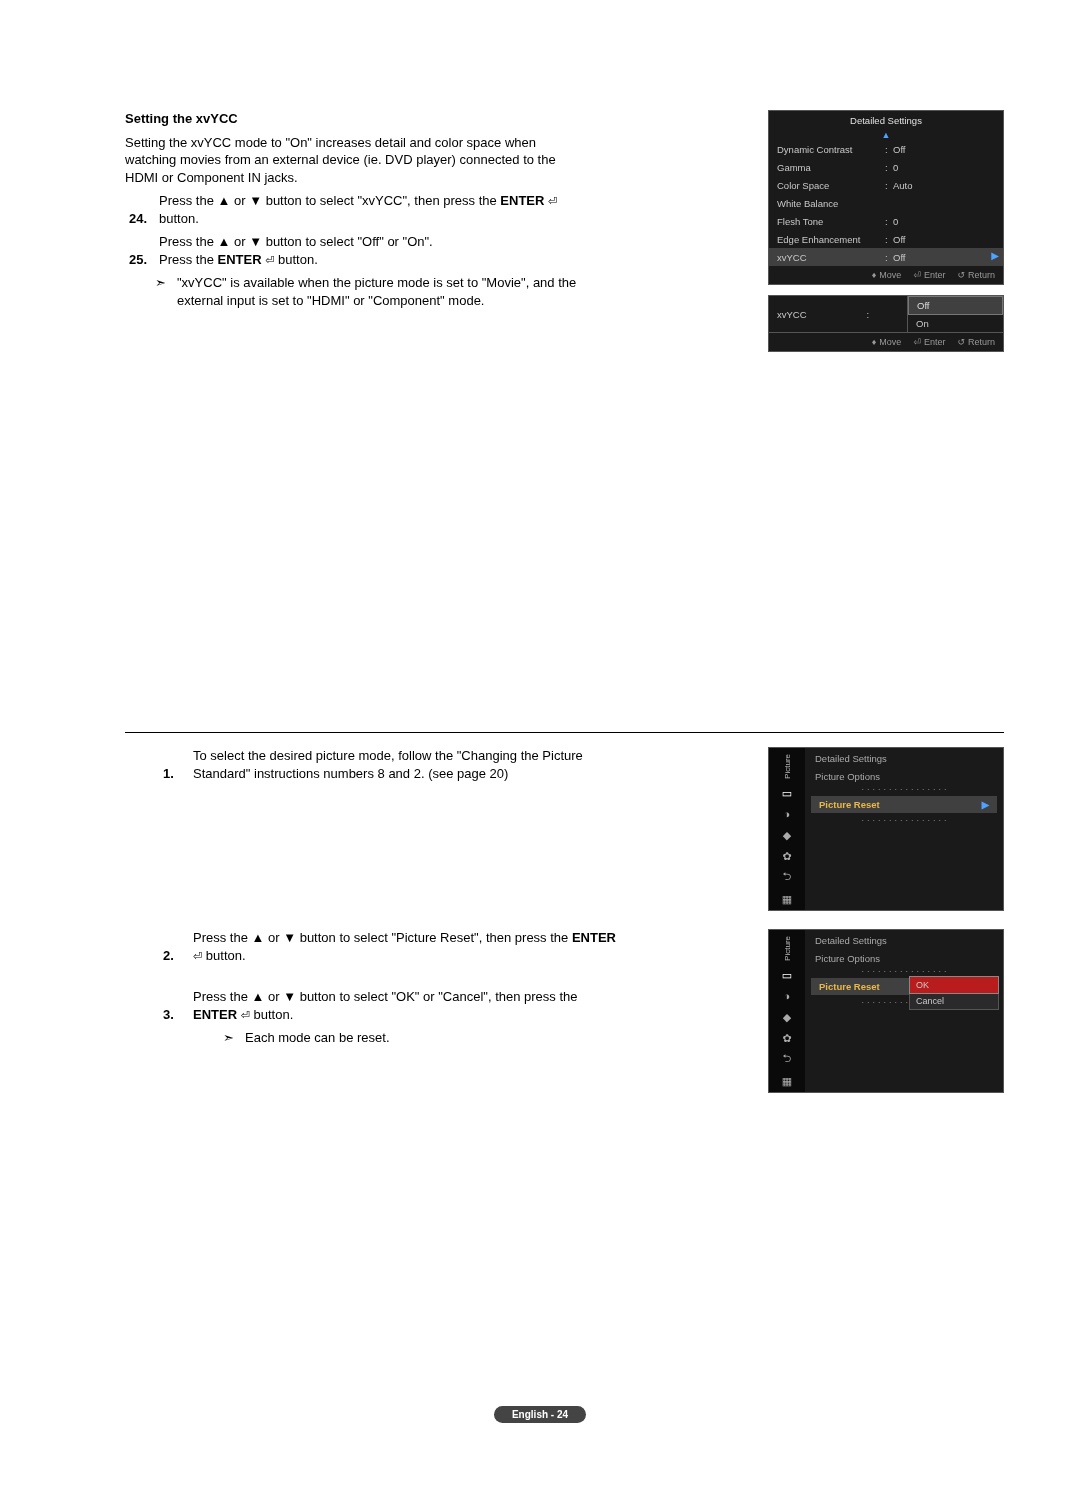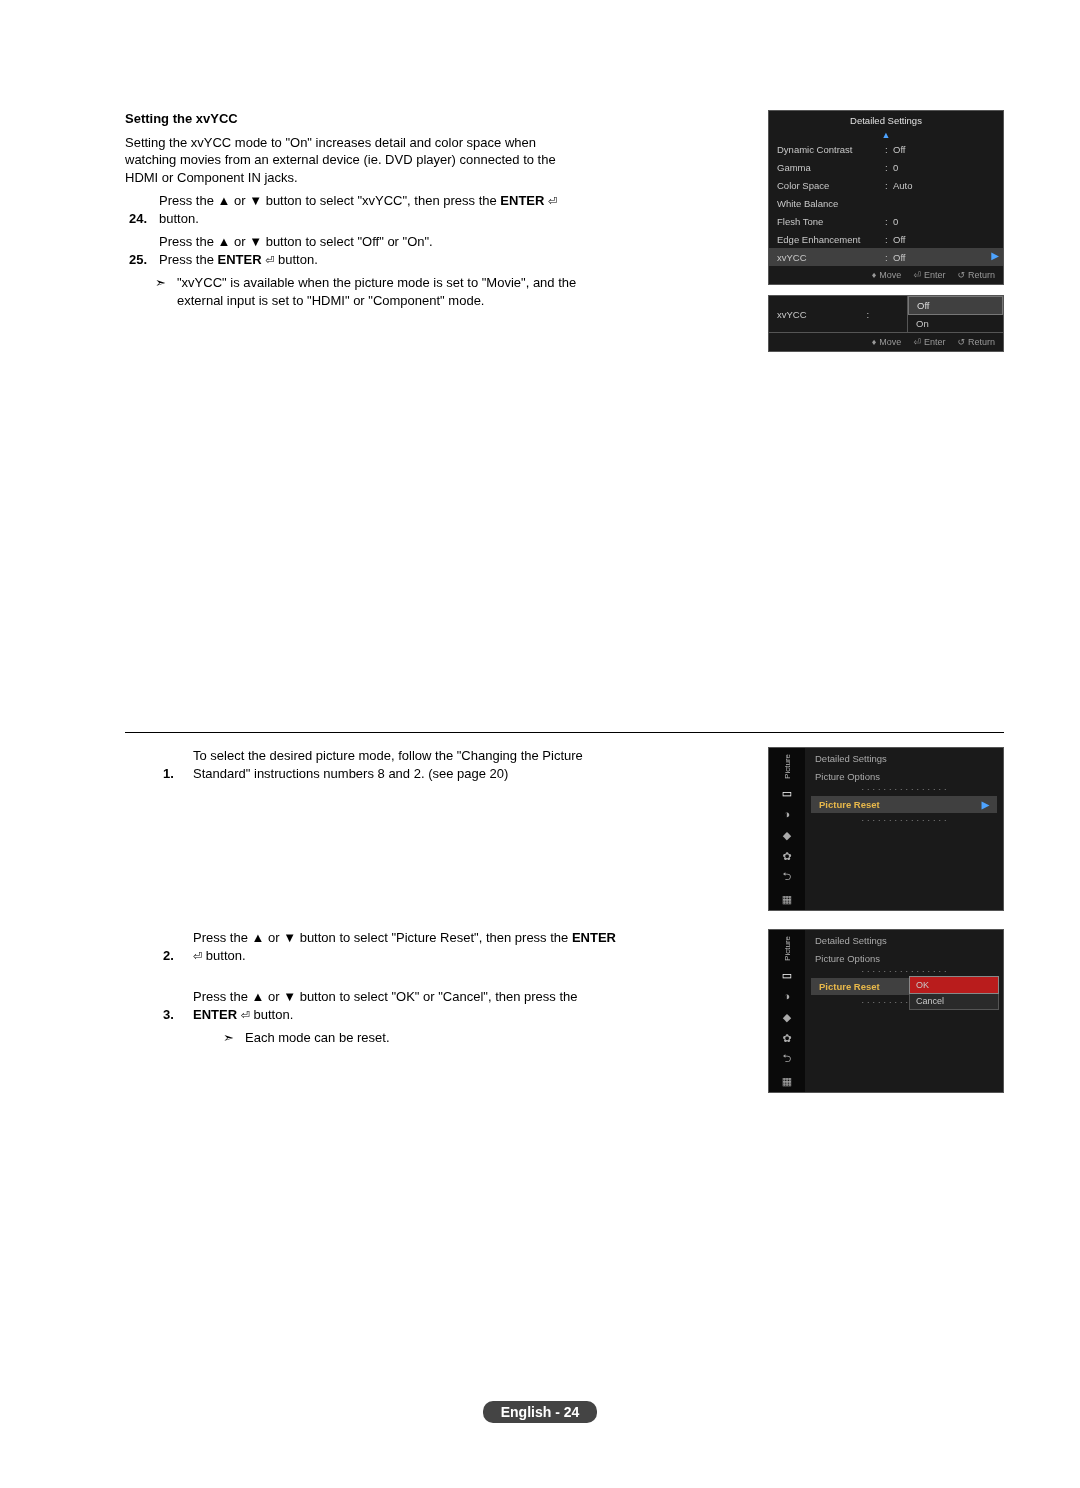--- a/index.html
+++ b/index.html
@@ -127,21 +127,21 @@
   .page-footer {
     position: absolute;
     bottom: 65px;
     left: 0; right: 0;
     text-align: center;
   }
   .footer-pill {
     display: inline-block;
     background: #444;
     color: #fff;
-    font-size: 14px;
+    font-size: 10px;
     padding: 3px 18px;
     border-radius: 10px;
     font-weight: bold;
   }
 
   .enter-glyph { font-size: 11px; }
 </style>
 </head>
 <body>
 

